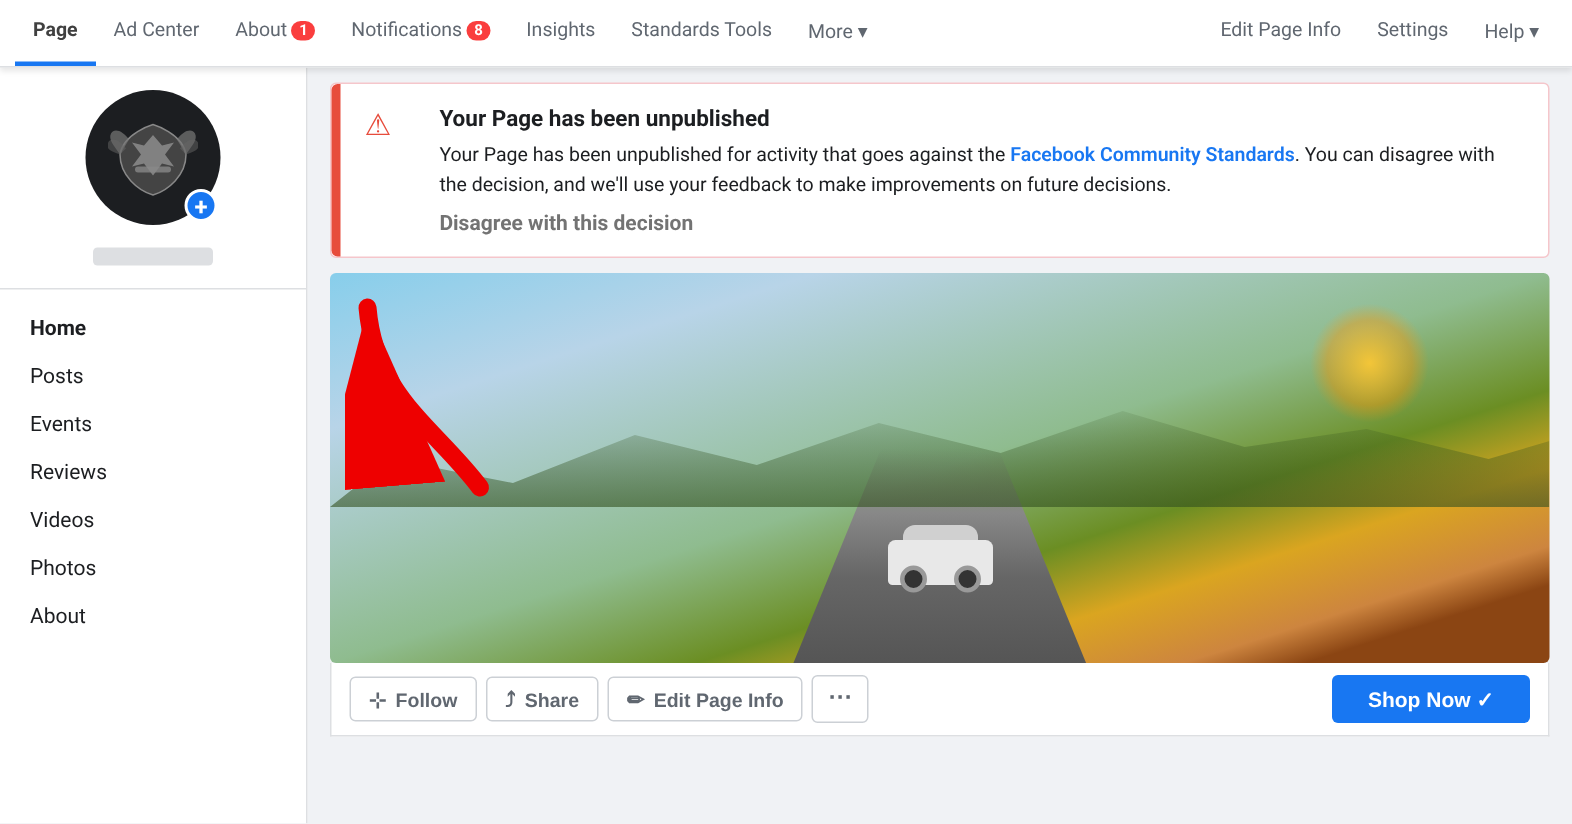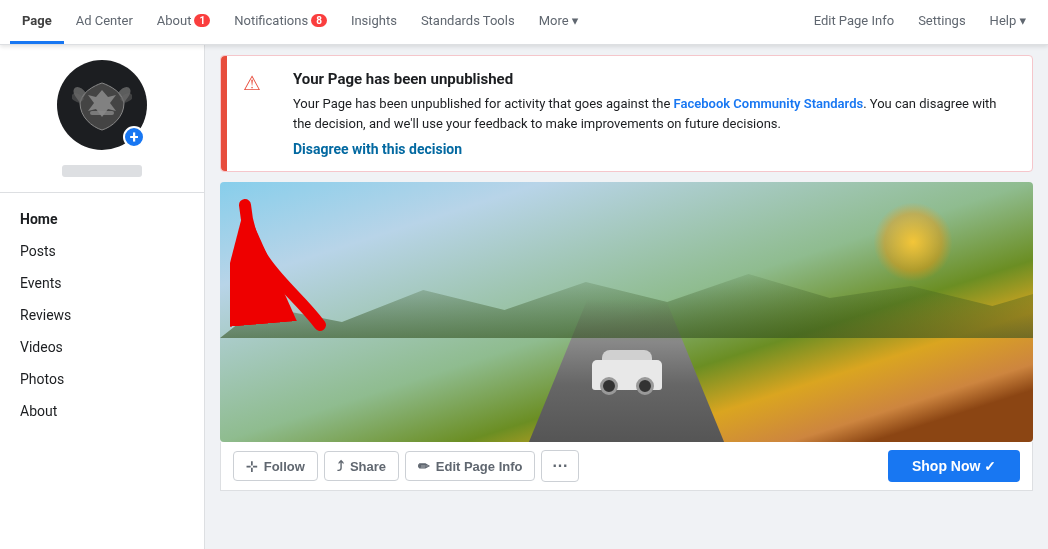--- a/index.html
+++ b/index.html
@@ -182,21 +182,21 @@
       line-height: 1.5;
       margin-bottom: 8px;
     }
     .alert-link {
       color: #1877f2;
       text-decoration: none;
       font-weight: 600;
       cursor: pointer;
     }
     .disagree-link {
-      color: #0369a1;
+      color: #737373;
       font-weight: 700;
       font-size: 14px;
       text-decoration: none;
       cursor: pointer;
     }
 
     
     .cover-photo {
       width: 100%;
       height: 260px;

